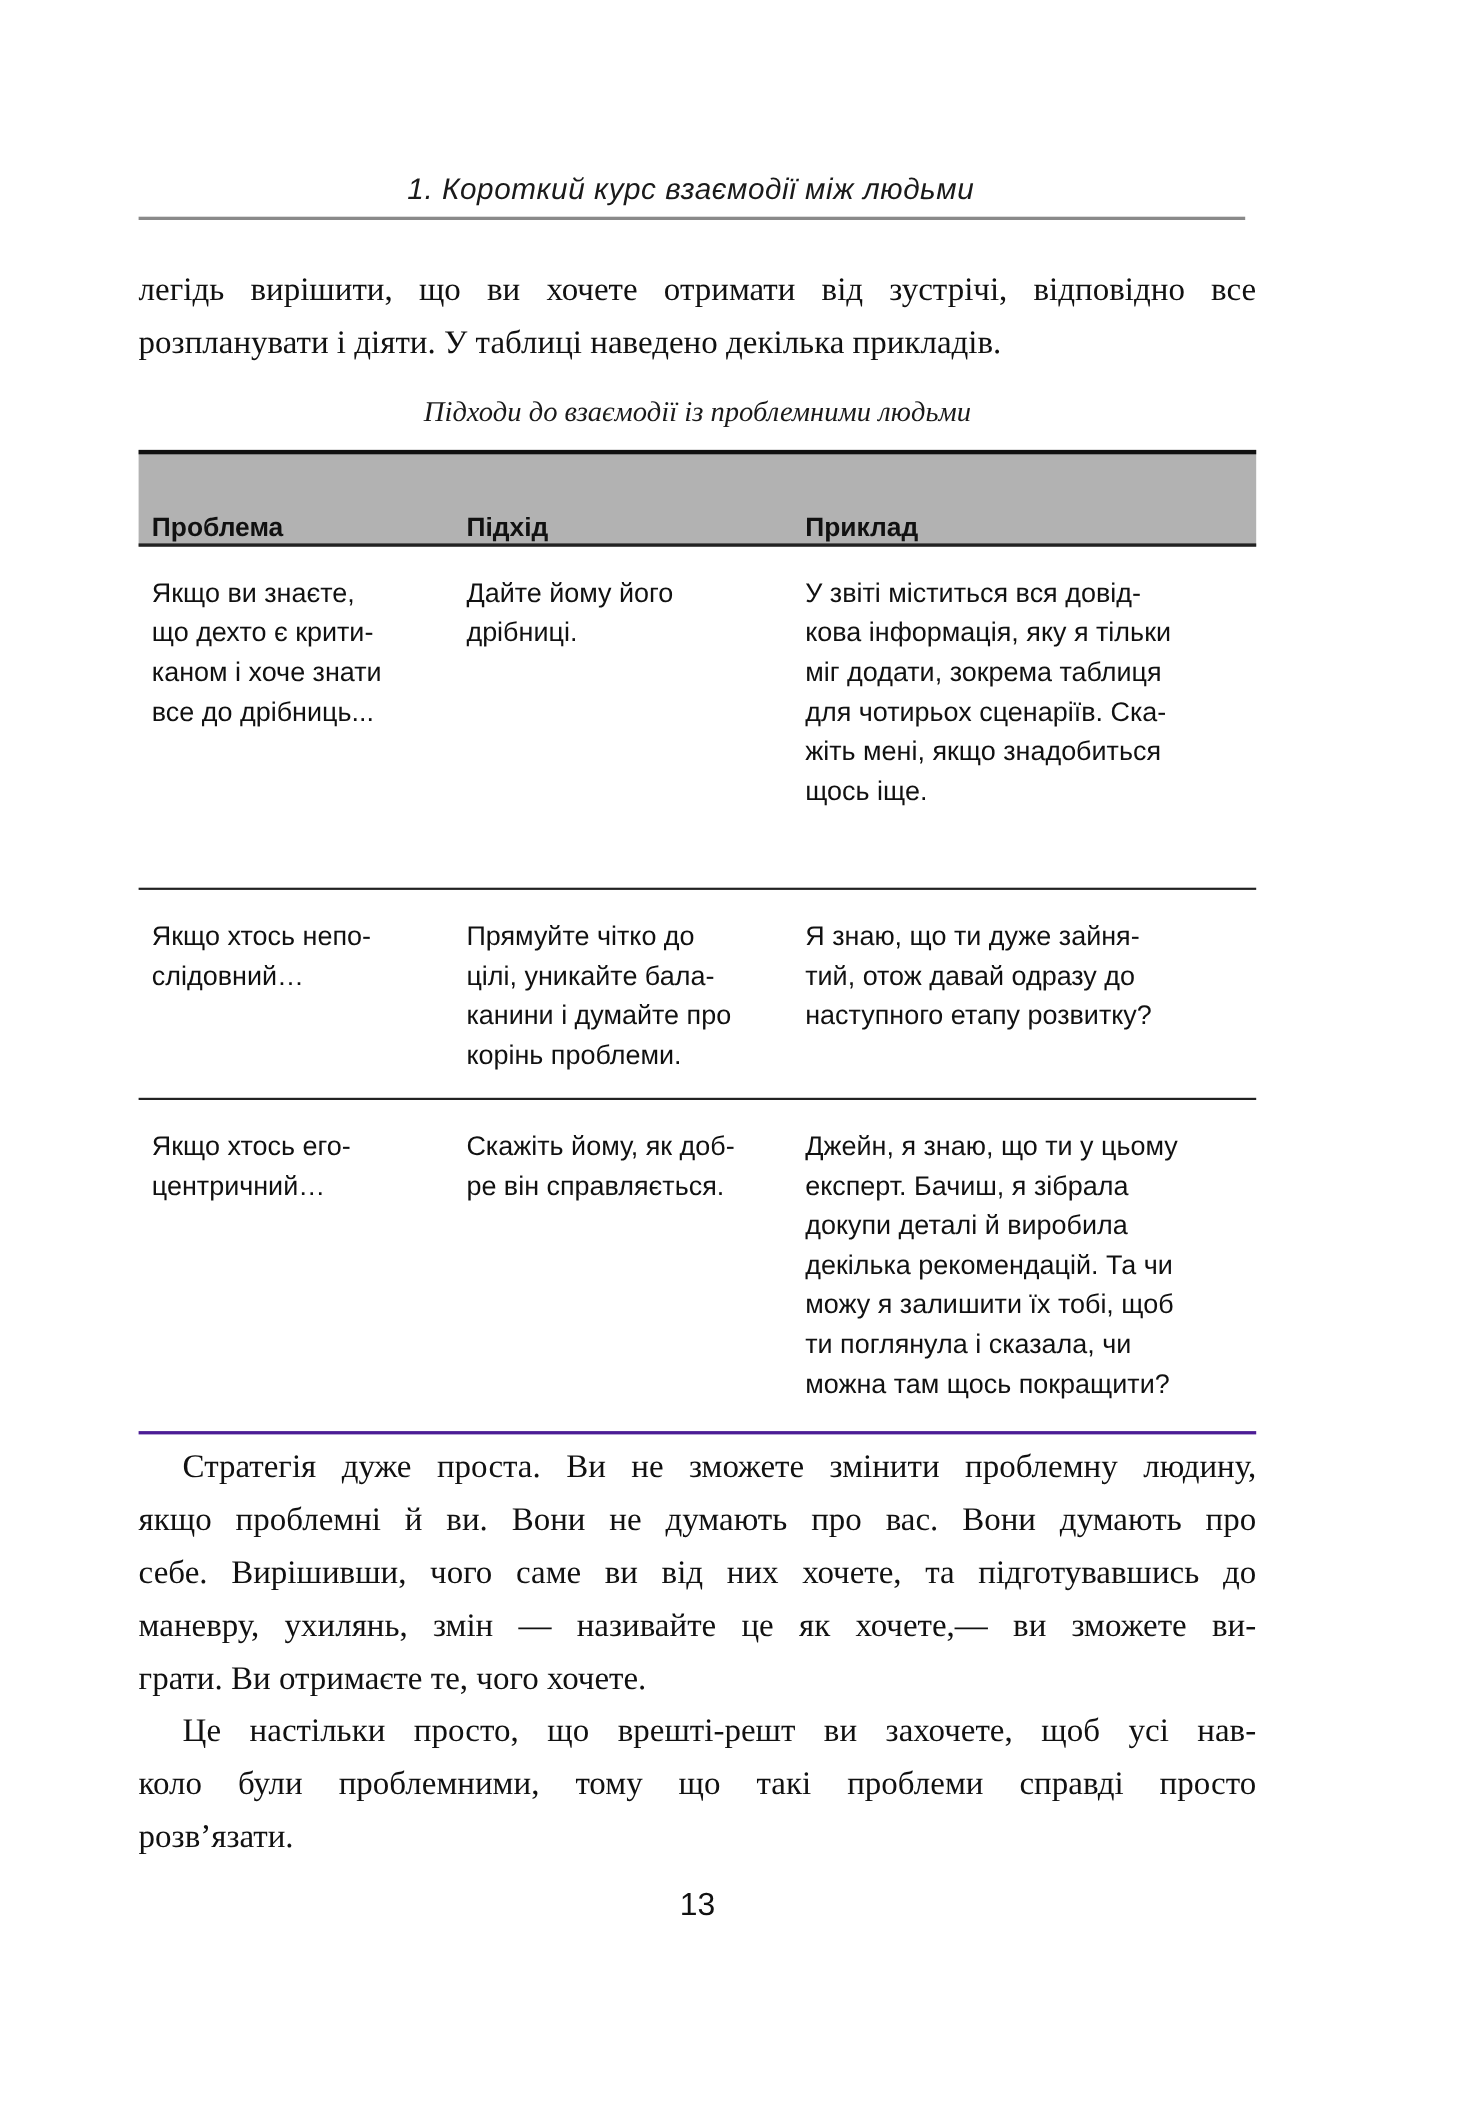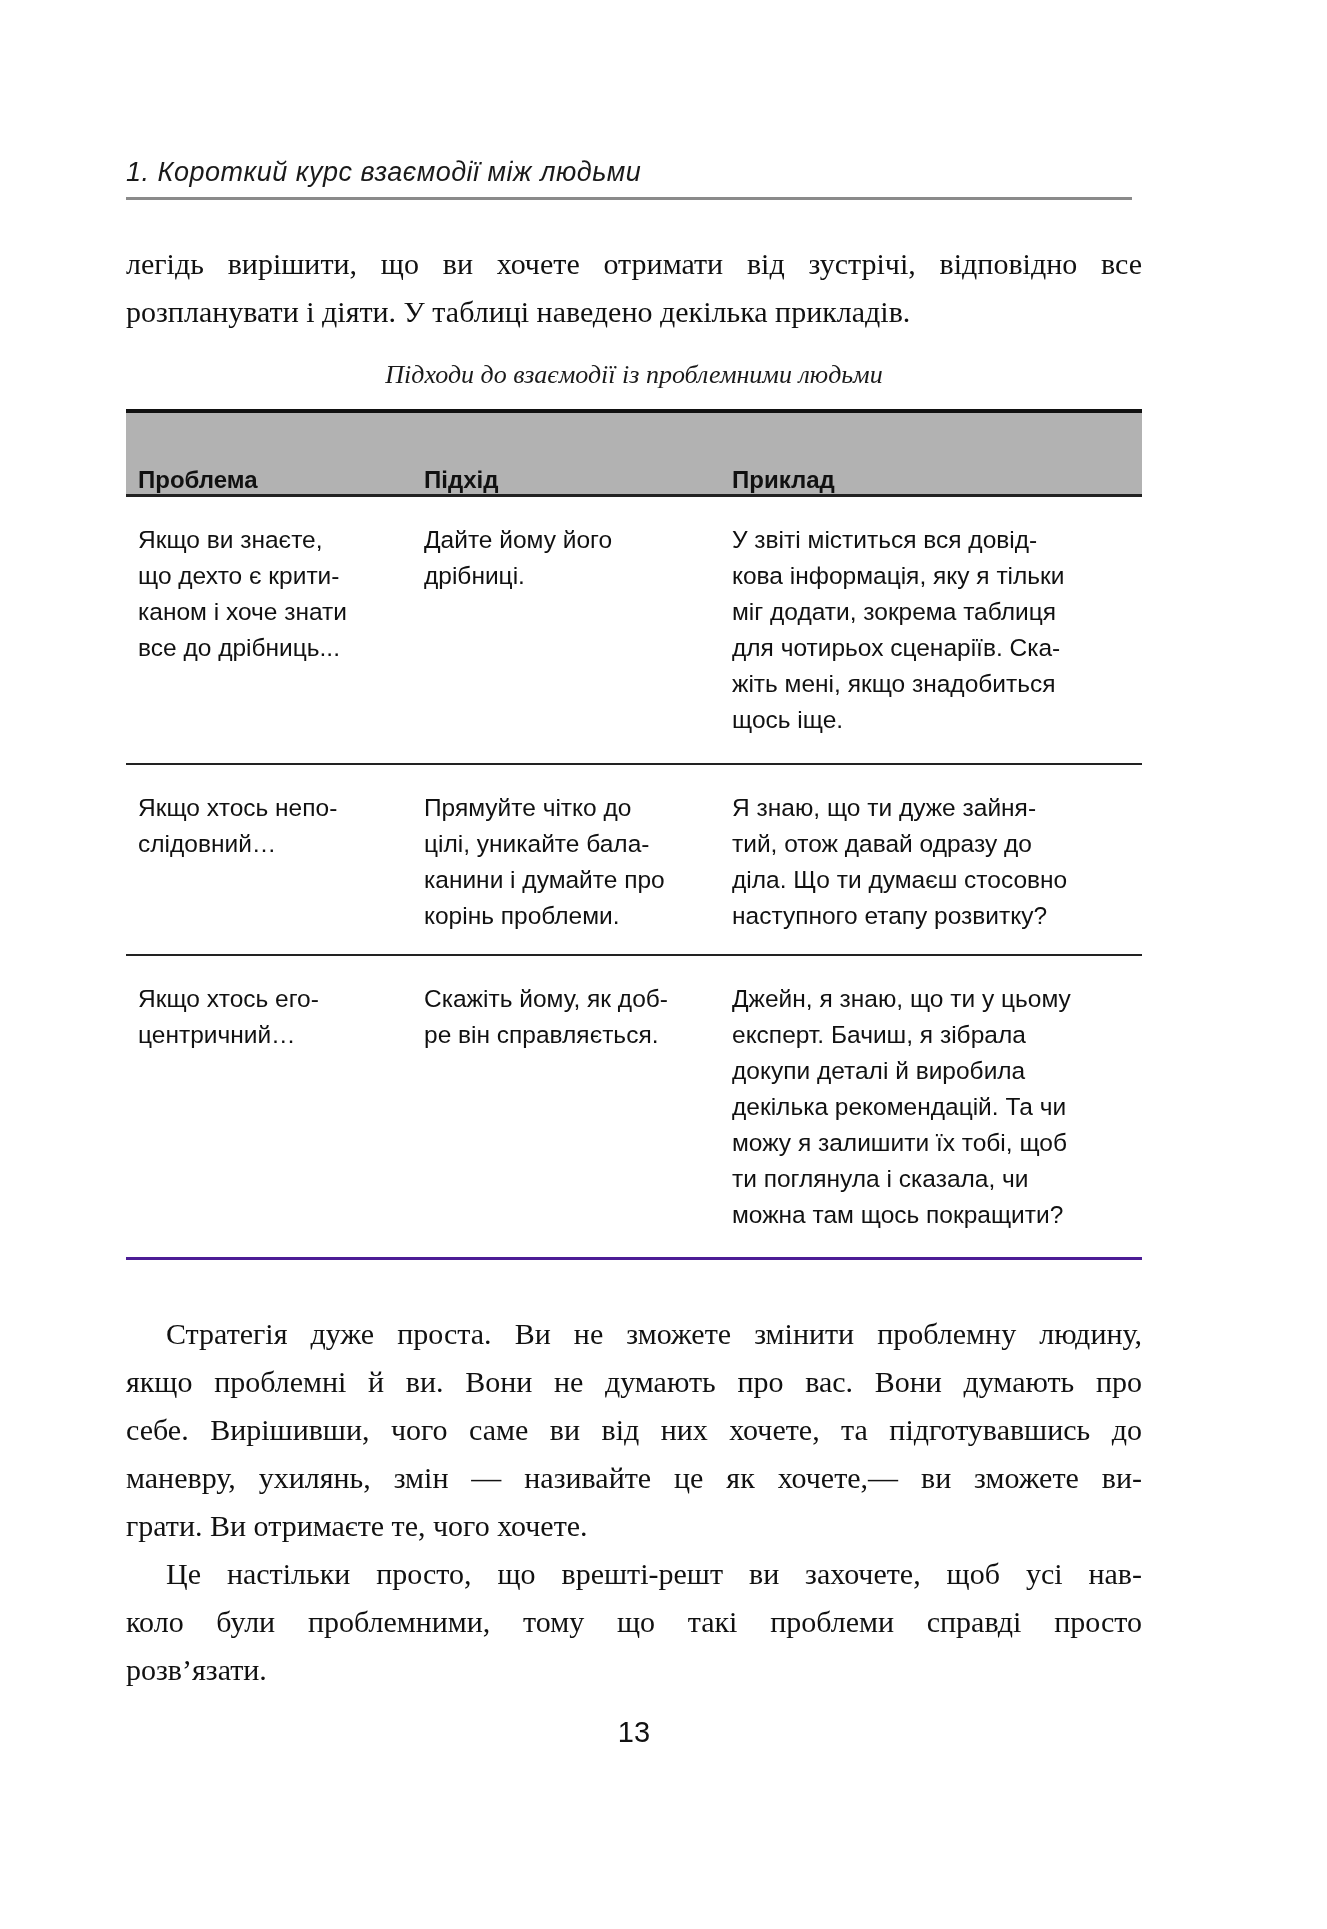--- a/index.html
+++ b/index.html
@@ -1,19 +1,19 @@
 <!DOCTYPE html>
 <html><head>
 <meta charset="utf-8">
 <style>
   html, body { margin: 0; padding: 0; background: #ffffff; }
   body { width: 1327px; height: 1929px; position: relative; overflow: hidden; color: #111; }
   .running-head {
     position: absolute; left: 126px; width: 1004px; top: 152px; height: 40px;
-    font-family: "Liberation Sans", sans-serif; font-style: italic;
+    text-align: center; font-family: "Liberation Sans", sans-serif; font-style: italic;
     font-size: 27px; line-height: 40px; color: #1a1a1a; letter-spacing: 0.5px;
   }
   .head-rule { position: absolute; left: 126px; width: 1006px; top: 197px; height: 3px; background: #8a8a8a; }
   .serif { font-family: "Liberation Serif", serif; font-size: 30px; line-height: 48px; color: #111; }
   .para { position: absolute; left: 126px; width: 1016px; margin: 0; text-align: justify; font-family: Liberation Serif, serif; }
   .para .line { display: block; text-align: justify; text-align-last: justify; white-space: nowrap; }
   .para .line.last { text-align-last: left; }
   .para .line.indent { padding-left: 40px; }
   .intro { top: 240px; }
   .caption {
@@ -49,21 +49,21 @@
 
 <div class="caption">Підходи до взаємодії із проблемними людьми</div>
 
 <div class="table">
   <div class="thead">
     <div class="th c1">Проблема</div>
     <div class="th c2">Підхід</div>
     <div class="th c3">Приклад</div>
   </div>
 
-  <div class="row" style="height:268px">
+  <div class="row" style="height:312px">
     <div class="td c1">
       <span>Якщо ви знаєте,</span>
       <span>що дехто є крити-</span>
       <span>каном і хоче знати</span>
       <span>все до дрібниць...</span>
     </div>
     <div class="td c2">
       <span>Дайте йому його</span>
       <span>дрібниці.</span>
     </div>
@@ -84,21 +84,20 @@
     </div>
     <div class="td c2">
       <span>Прямуйте чітко до</span>
       <span>цілі, уникайте бала-</span>
       <span>канини і думайте про</span>
       <span>корінь проблеми.</span>
     </div>
     <div class="td c3">
       <span>Я знаю, що ти дуже зайня-</span>
       <span>тий, отож давай одразу до</span>
-      <span>діла. Що ти думаєш стосовно</span>
       <span>наступного етапу розвитку?</span>
     </div>
   </div>
 
   <div class="row last" style="height:304px">
     <div class="td c1">
       <span>Якщо хтось его-</span>
       <span>центричний…</span>
     </div>
     <div class="td c2">

